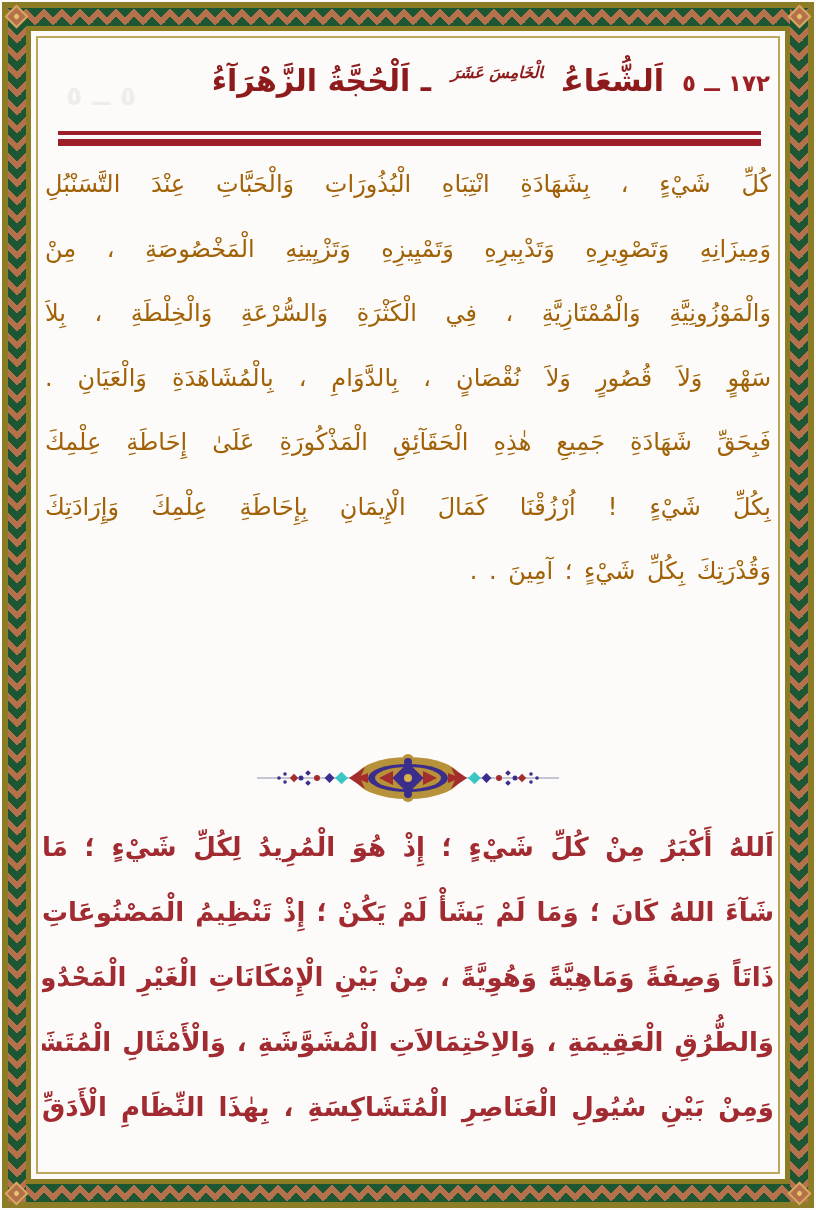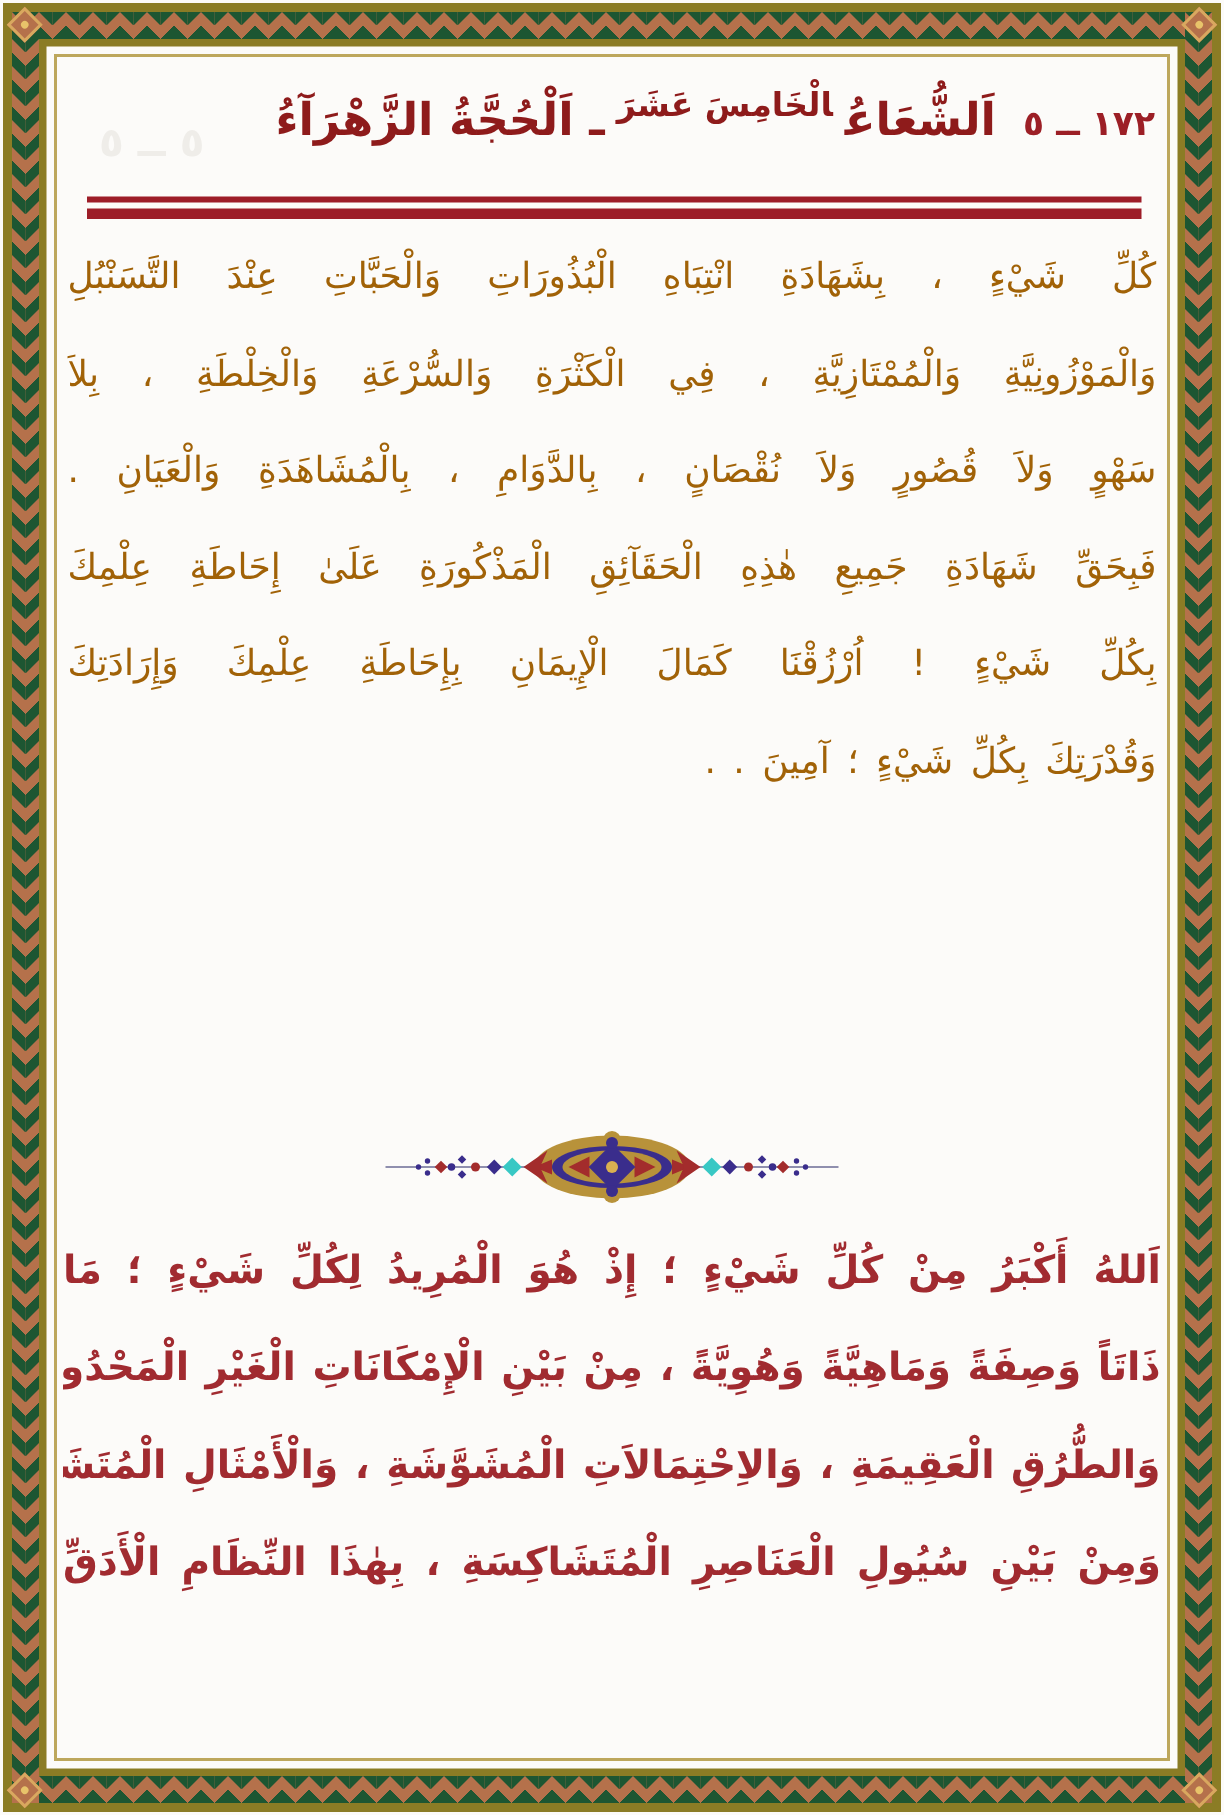--- a/index.html
+++ b/index.html
@@ -49,21 +49,21 @@
     position:absolute; top:70px; right:46px;
     direction:rtl; font-weight:bold; font-size:23px;
     color:#9c1f26; letter-spacing:1px;
   }
   .hdr-title {
     position:absolute; top:63px; right:152px;
     direction:rtl; font-weight:bold; font-size:30px;
     color:#8e1b1b; white-space:nowrap;
   }
   .hdr-title .t-small {
-    font-size:22px; position:relative; top:-13px; margin:0 8px;
+    font-size:16px; position:relative; top:-13px; margin:0 20px;font-style:italic;
   }
   .hdr-faint {
     position:absolute; top:80px; left:66px;
     direction:rtl; font-weight:bold; font-size:27px;
     color:#efede9; letter-spacing:1px;
   }
   .rule-thin  { position:absolute; top:131px; left:58px; right:55px; height:4px; background:#9d1d28; }
   .rule-thick { position:absolute; top:139px; left:58px; right:55px; height:7px; background:#9d1d28; }
 
   
@@ -109,20 +109,21 @@
 <div class="frame-hairline"></div>
 
 <div class="hdr-faint">٥ ــ ٥</div>
 <div class="hdr-title"><span>اَلشُّعَاعُ</span><span class="t-small">الْخَامِسَ عَشَرَ</span><span>ـ اَلْحُجَّةُ الزَّهْرَآءُ</span></div>
 <div class="hdr-number">١٧٢ ــ ٥</div>
 <div class="rule-thin"></div>
 <div class="rule-thick"></div>
 
 <div class="black-text">
   <div class="tline">كُلِّ شَيْءٍ ، بِشَهَادَةِ انْتِبَاهِ الْبُذُورَاتِ وَالْحَبَّاتِ عِنْدَ التَّسَنْبُلِ</div>
+  <div class="tline">وَمِيزَانِهِ وَتَصْوِيرِهِ وَتَدْبِيرِهِ وَتَمْيِيزِهِ وَتَزْيِينِهِ الْمَخْصُوصَةِ ، مِنْ</div>
   <div class="tline">وَالْمَوْزُونِيَّةِ وَالْمُمْتَازِيَّةِ ، فِي الْكَثْرَةِ وَالسُّرْعَةِ وَالْخِلْطَةِ ، بِلاَ</div>
   <div class="tline">سَهْوٍ وَلاَ قُصُورٍ وَلاَ نُقْصَانٍ ، بِالدَّوَامِ ، بِالْمُشَاهَدَةِ وَالْعَيَانِ .</div>
   <div class="tline">فَبِحَقِّ شَهَادَةِ جَمِيعِ هٰذِهِ الْحَقَآئِقِ الْمَذْكُورَةِ عَلَىٰ إِحَاطَةِ عِلْمِكَ</div>
   <div class="tline">بِكُلِّ شَيْءٍ ! اُرْزُقْنَا كَمَالَ الْإِيمَانِ بِإِحَاطَةِ عِلْمِكَ وَإِرَادَتِكَ</div>
   <div class="tline align-right">وَقُدْرَتِكَ بِكُلِّ شَيْءٍ ؛ آمِينَ . .</div>
 </div>
 
 <svg class="divider" viewBox="0 0 310 52" xmlns="http://www.w3.org/2000/svg">
   <line x1="4" y1="26" x2="306" y2="26" stroke="#8f8fae" stroke-width="1.2"></line>
 
@@ -151,16 +152,17 @@
     <rect x="38" y="23" width="6" height="6" transform="rotate(45 41 26)" fill="#a32c2c"></rect>
     <circle cx="32" cy="22" r="1.8" fill="#3a2d8c"></circle>
     <circle cx="32" cy="30" r="1.8" fill="#3a2d8c"></circle>
     <circle cx="26" cy="26" r="1.8" fill="#3a2d8c"></circle>
   </g>
   <use href="#flank" transform="translate(310,0) scale(-1,1)"></use>
 </svg>
 
 <div class="red-text">
   <div class="tline">اَللهُ أَكْبَرُ مِنْ كُلِّ شَيْءٍ ؛ إِذْ هُوَ الْمُرِيدُ لِكُلِّ شَيْءٍ ؛ مَا</div>
+  <div class="tline">شَآءَ اللهُ كَانَ ؛ وَمَا لَمْ يَشَأْ لَمْ يَكُنْ ؛ إِذْ تَنْظِيمُ الْمَصْنُوعَاتِ</div>
   <div class="tline">ذَاتَاً وَصِفَةً وَمَاهِيَّةً وَهُوِيَّةً ، مِنْ بَيْنِ الْإِمْكَانَاتِ الْغَيْرِ الْمَحْدُودَةِ ،</div>
   <div class="tline">وَالطُّرُقِ الْعَقِيمَةِ ، وَالاِحْتِمَالاَتِ الْمُشَوَّشَةِ ، وَالْأَمْثَالِ الْمُتَشَابِهَةِ ،</div>
   <div class="tline">وَمِنْ بَيْنِ سُيُولِ الْعَنَاصِرِ الْمُتَشَاكِسَةِ ،  بِهٰذَا النِّظَامِ الْأَدَقِّ</div>
 </div>
 
 </body></html>

